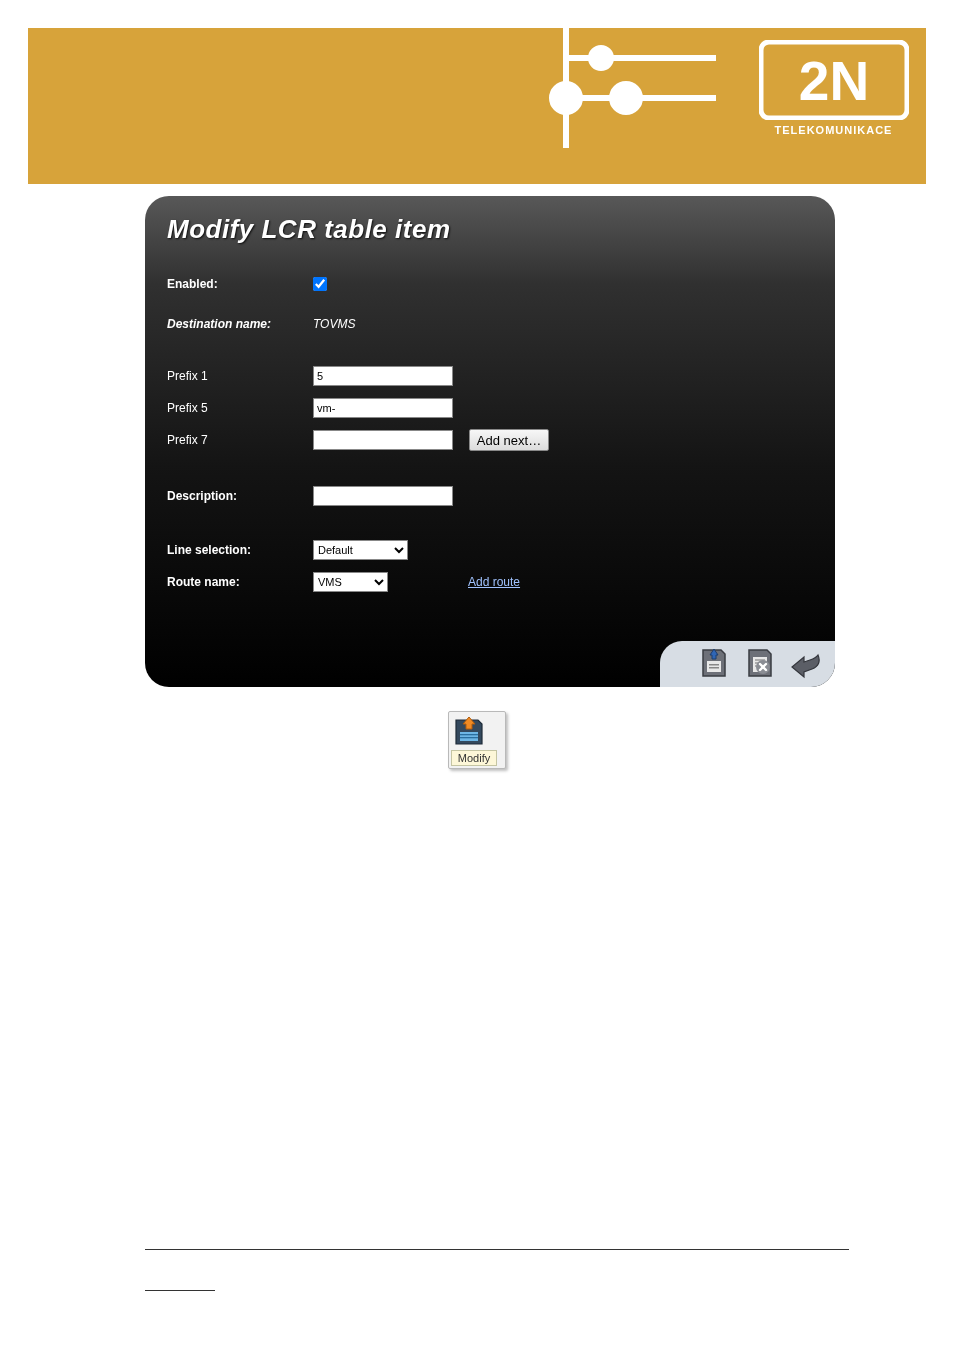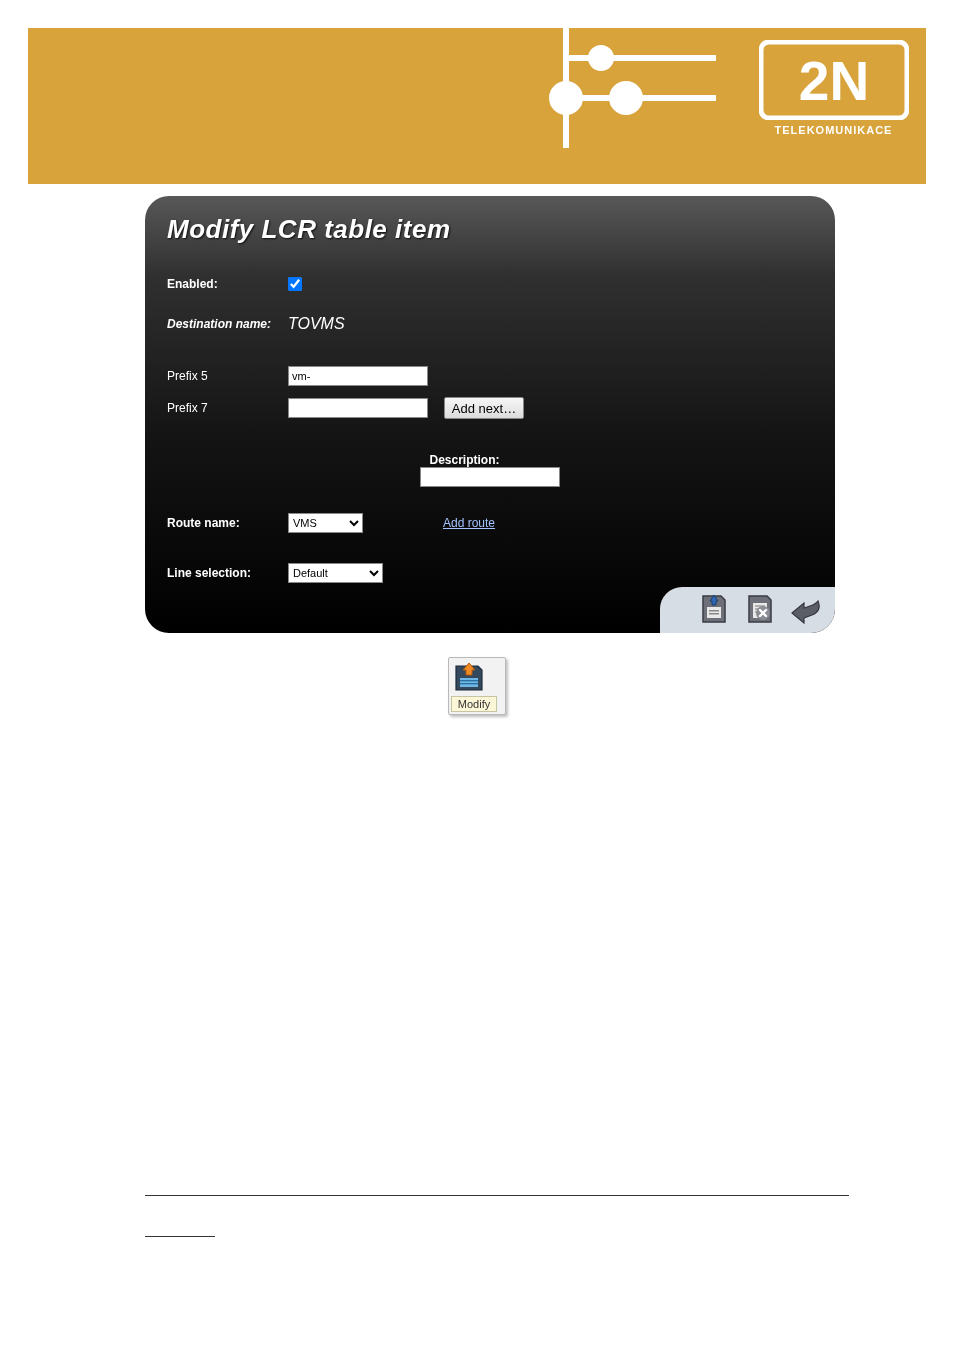--- a/index.html
+++ b/index.html
@@ -39,45 +39,45 @@
     margin-top: 4px;
   }
   .panel {
     position: relative;
     margin: 12px 0 0 145px;
     width: 690px;
     border-radius: 24px;
     background: #000;
     background: linear-gradient(to bottom, #585858 0%, #303030 18%, #141414 55%, #000 100%);
     color: #fff;
-    padding: 18px 22px 39px 22px;
+    padding: 18px 22px 66px 22px;
     overflow: visible;
   }
   .panel-title {
     font-size: 26px;
     font-weight: bold;
     font-style: italic;
     letter-spacing: 0.5px;
     margin-bottom: 28px;
     text-shadow: 1px 1px 2px rgba(0,0,0,0.8);
   }
   .form-row {
     display: flex;
     align-items: center;
     margin-bottom: 18px;
     min-height: 22px;
   }
   .form-row.tight { margin-bottom: 10px; }
   .form-row.section-gap { margin-top: 34px; }
   .label {
-    width: 121px;
+    width: 146px;
     font-size: 12px;
   }
   .label.bold { font-weight: bold; }
-  .value { font-size: 16px; }
+  .value { font-size: 12px; }
   .text-input {
     width: 140px;
     height: 20px;
     font-family: Arial, sans-serif;
     font-size: 11px;
     padding: 1px 3px;
     border: 1px solid #888;
     background: #fff;
     color: #000;
   }
@@ -202,47 +202,51 @@
     <div class="label bold">Enabled:</div>
     <input type="checkbox" class="chk" checked="" style="">
   </div>
 
   <div class="form-row" style="margin-bottom:30px;font-style:italic;">
     <div class="label bold">Destination name:</div>
     <div class="value">TOVMS</div>
   </div>
 
   <div class="form-row tight">
+    <div class="label">Prefix 1</div>
+    <input type="text" class="text-input" value="5" style="">
+  </div>
+  <div class="form-row tight">
     <div class="label">Prefix 5</div>
     <input type="text" class="text-input" value="vm-" style="">
   </div>
   <div class="form-row tight" style="margin-bottom:30px;">
     <div class="label">Prefix 7</div>
     <input type="text" class="text-input" value="" style="">
     <button class="btn-addnext">Add next…</button>
   </div>
 
-  <div class="form-row section-gap" style="margin-bottom:25px;flex-direction:column;">
+  <div class="form-row section-gap" style="margin-bottom:32px;">
     <div class="label bold">Description:</div>
     <input type="text" class="text-input" value="" style="">
+  </div>
+
+  <div class="form-row tight">
+    <div class="label bold">Line selection:</div>
+    <select class="select-input select-mid">
+      <option>Default</option>
+    </select>
   </div>
 
   <div class="form-row" style="margin-bottom:28px;">
     <div class="label bold">Route name:</div>
     <select class="select-input select-short">
       <option>VMS</option>
     </select>
     <a class="link-addroute">Add route</a>
-  </div>
-
-  <div class="form-row tight">
-    <div class="label bold">Line selection:</div>
-    <select class="select-input select-mid">
-      <option>Default</option>
-    </select>
   </div>
 
   <div class="footer-bar">
     <div class="footer-icon">
       <svg width="34" height="34" viewBox="0 0 34 34">
         <path d="M6 3 h18 l4 4 v22 h-22 z" fill="#6d7078" stroke="#3a3c42" stroke-width="1.5"></path>
         <rect x="10" y="14" width="14" height="11" fill="#e8e8e8"></rect>
         <rect x="12" y="17" width="10" height="1.5" fill="#888"></rect>
         <rect x="12" y="20" width="10" height="1.5" fill="#888"></rect>
         <path d="M17 2 l4 6 h-2 v4 h-4 v-4 h-2 z" fill="#2f66b5" stroke="#1d3e6f"></path>

